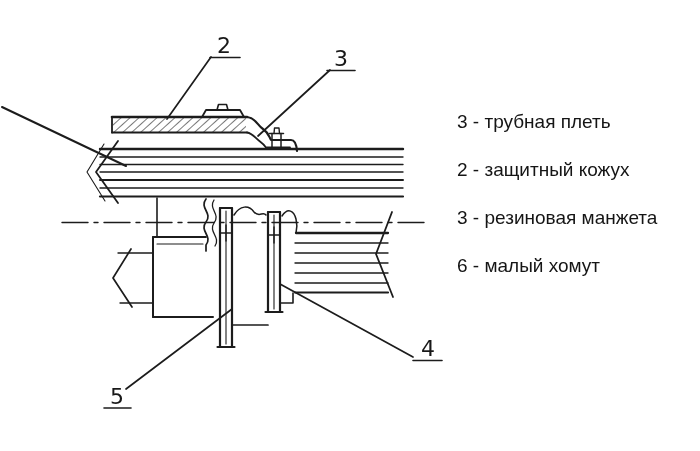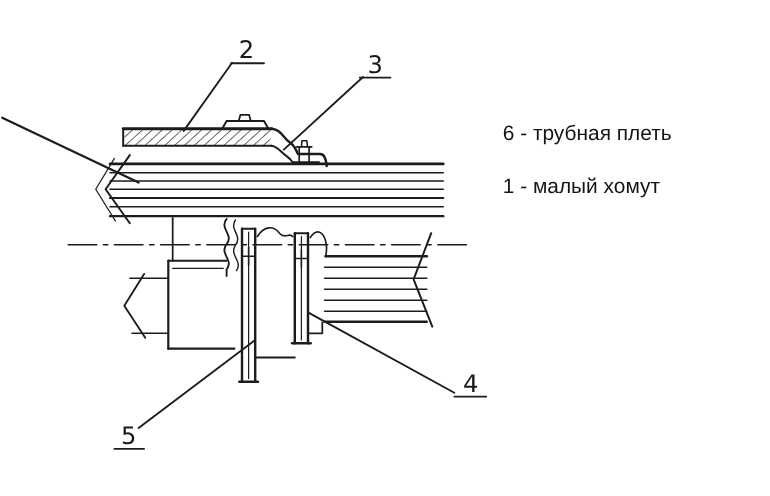--- a/index.html
+++ b/index.html
@@ -156,17 +156,19 @@
       <line x1="413" y1="360.5" x2="442" y2="360.5" stroke-width="1.6"></line>
       <text class="callout-num" x="428" y="356" text-anchor="middle" stroke="none">4</text>
 
       <line x1="126" y1="389" x2="232" y2="309" stroke-width="1.7"></line>
       <line x1="104" y1="408" x2="131" y2="408" stroke-width="1.6"></line>
       <text class="callout-num" x="117" y="404" text-anchor="middle" stroke="none">5</text>
     </g>
   </svg>
 
   <div class="legend">
-    <div class="legend-item">6 - трубная плеть</div>
-    <div class="legend-item">1 - малый хомут</div>
+    <div class="legend-item">3 - трубная плеть</div>
+    <div class="legend-item">2 - защитный кожух</div>
+    <div class="legend-item">3 - резиновая манжета</div>
+    <div class="legend-item">6 - малый хомут</div>
   </div>
 
 </div>
 
 </body></html>

